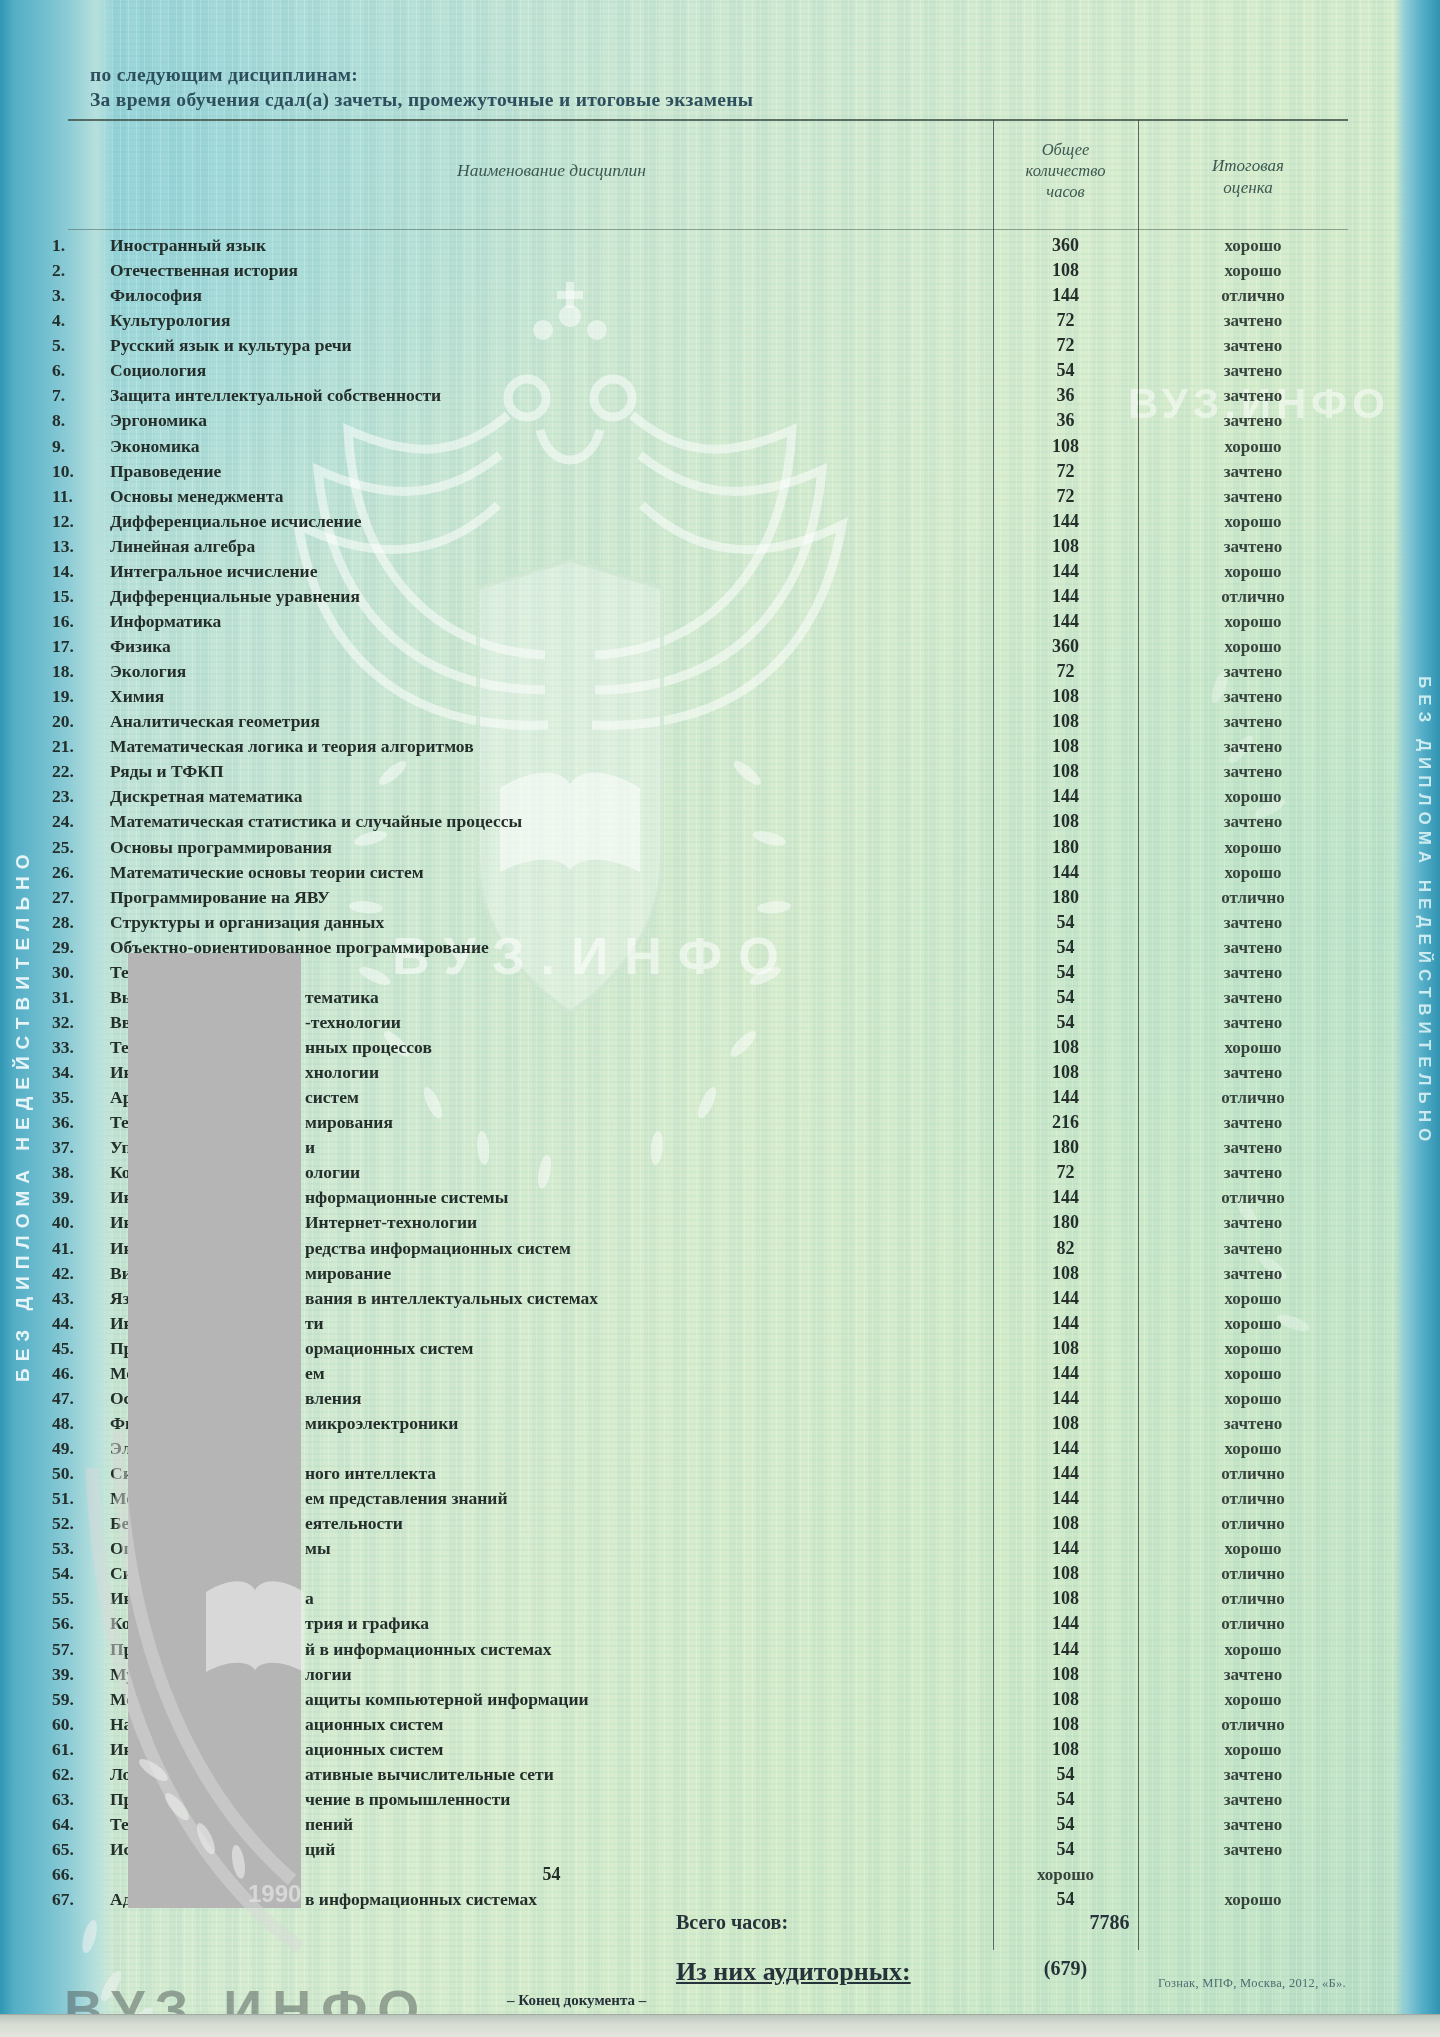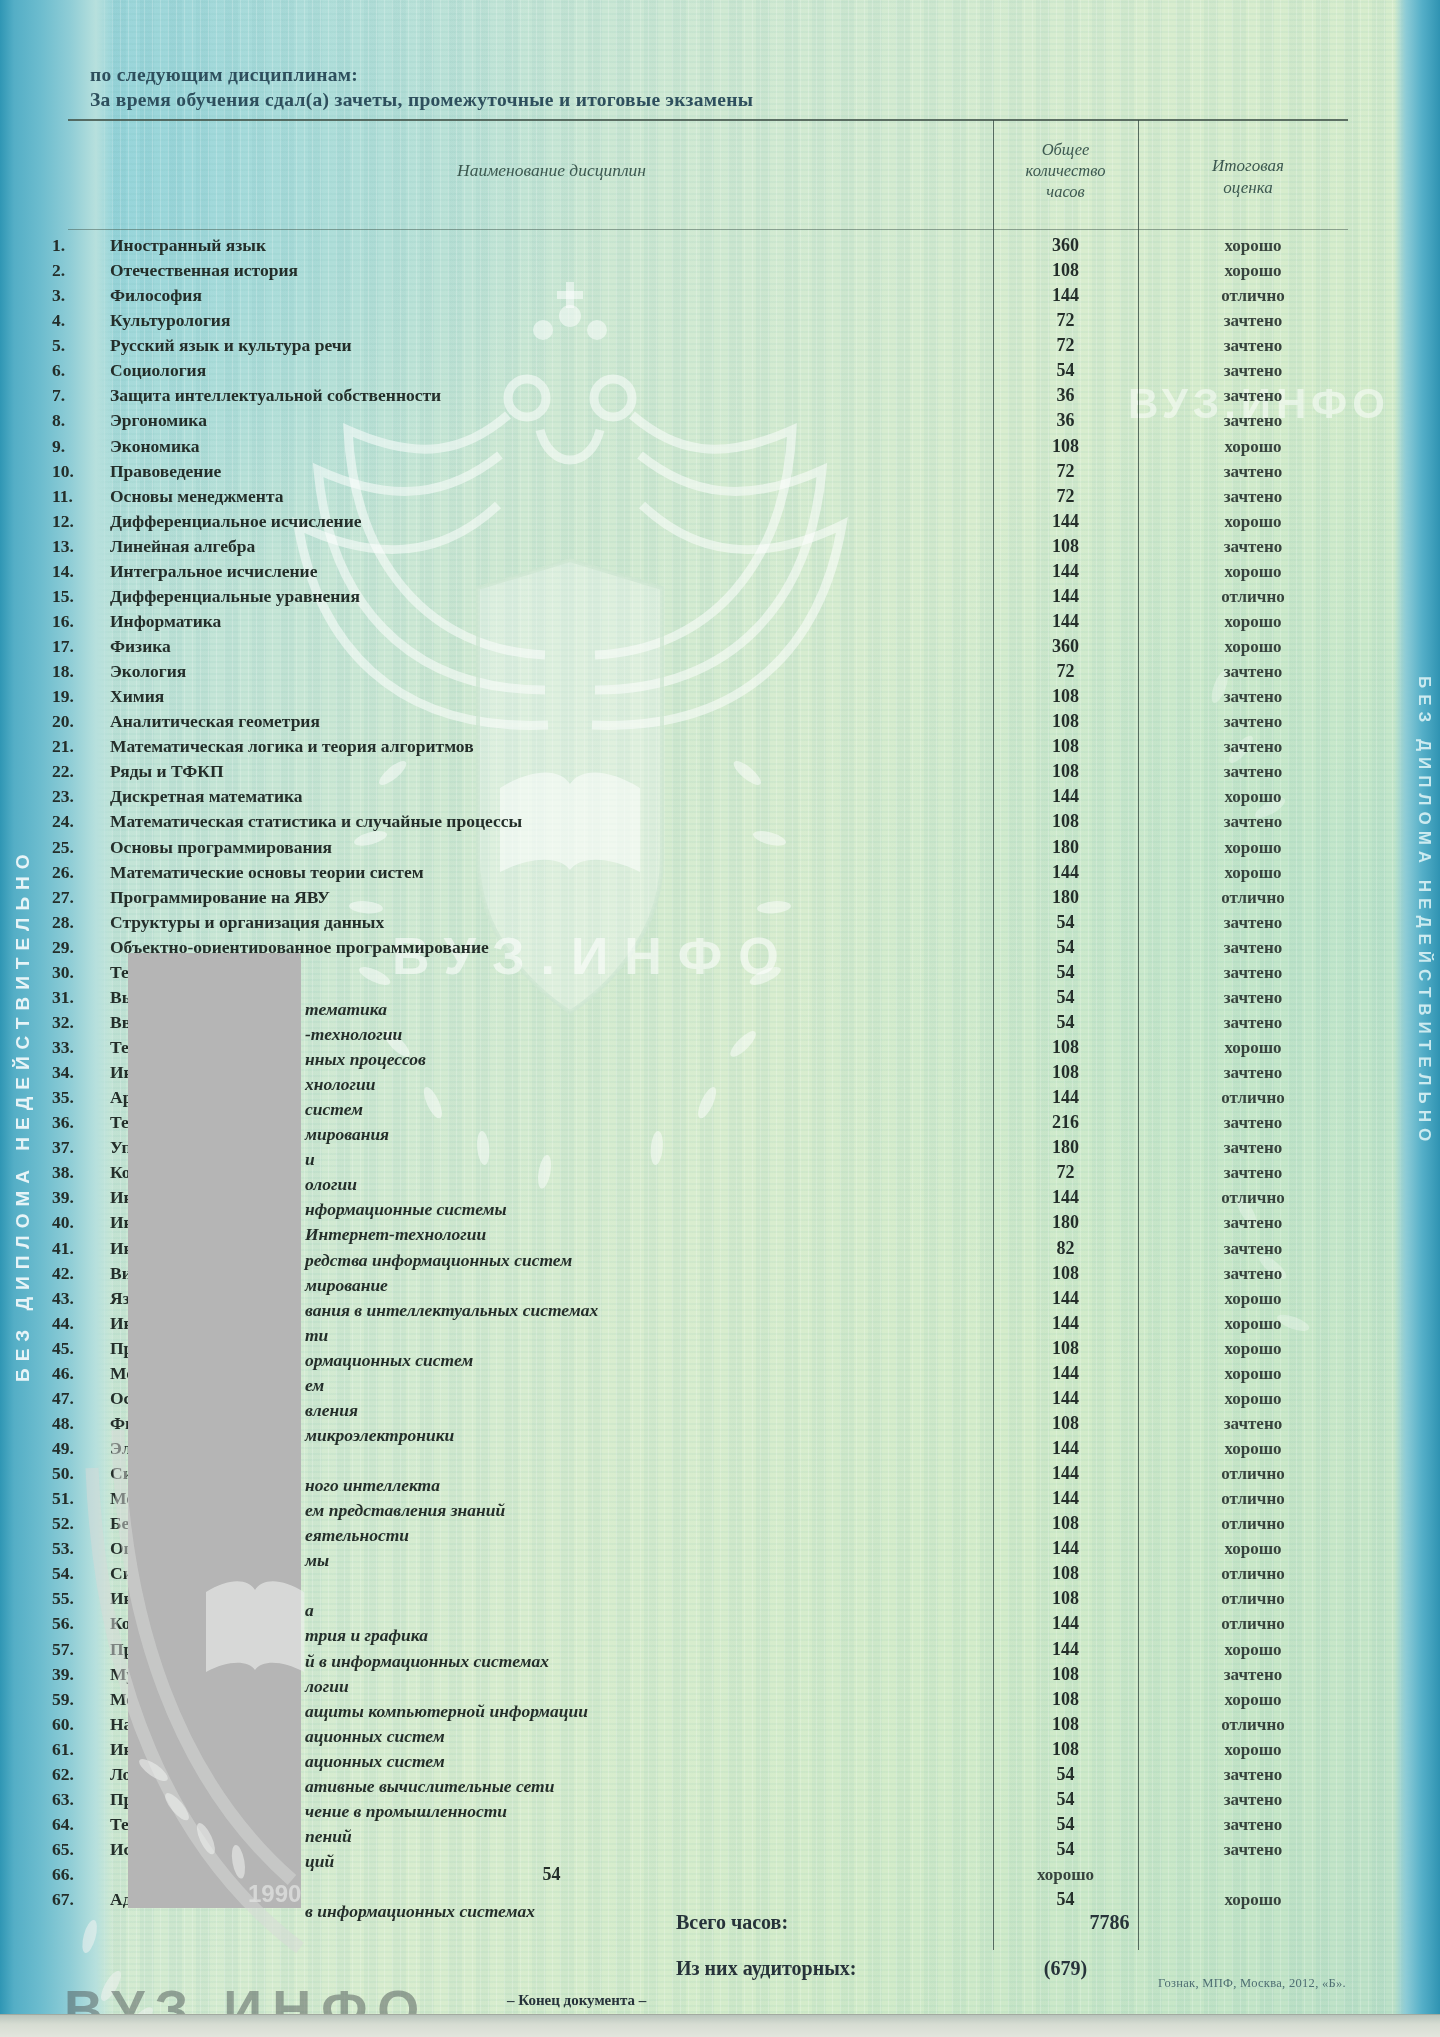--- a/index.html
+++ b/index.html
@@ -40,30 +40,30 @@
   .ch-name{left:110px;top:160px;width:883px;font-size:17.5px;}
   .ch-hours{left:993px;top:139px;width:145px;font-size:16.5px;line-height:21px;}
   .ch-grade{left:1138px;top:155px;width:220px;font-size:17px;line-height:22px;}
   .colhead span{display:block;}
 
   .rows{position:absolute;left:0;top:233px;width:1440px;}
   .trow{display:grid;grid-template-columns:58px 883px 145px 230px;height:25.07px;line-height:25.07px;
         padding-left:52px;font-size:17.5px;font-weight:bold;color:#242e2a;}
   .rn{text-align:left;}
   .rname{position:relative;white-space:nowrap;overflow:visible;}
-  .suf{position:absolute;left:195px;top:12px;font-style:italic;}
+  .suf{position:absolute;left:195px;top:0;}
   .rh{text-align:center;font-size:18px;}
   .rg{text-align:center;font-size:17px;color:#37433d;}
 
   .redaction{position:absolute;left:128px;top:953px;width:173px;height:955px;background:#b5b5b5;}
 
   .ftr{position:absolute;font-weight:bold;color:#27333a;}
   .f-total-label{left:676px;top:1911px;font-size:20px;}
   .f-total-value{left:993px;top:1911px;width:145px;text-align:center;font-size:20px;padding-left:44px;}
-  .f-aud-label{left:676px;top:1957px;font-size:20px;}
+  .f-aud-label{left:676px;top:1957px;font-size:26px;text-decoration:underline;}
   .f-aud-value{left:993px;top:1957px;width:145px;text-align:center;font-size:20px;}
   .f-end{left:507px;top:1992px;font-size:15px;color:#26323a;}
   .imprint{position:absolute;left:1158px;top:1976px;font-size:12.5px;color:#4e6e72;letter-spacing:.3px;}
   .bottom-edge{position:absolute;left:0;top:2014px;width:100%;height:23px;
         background:linear-gradient(180deg,#b9c4bb,#d6dcd2 40%,#e3e6de);border-top:1px solid rgba(120,130,120,.6);}
 </style>
 </head>
 <body>
 
 <div class="page">

